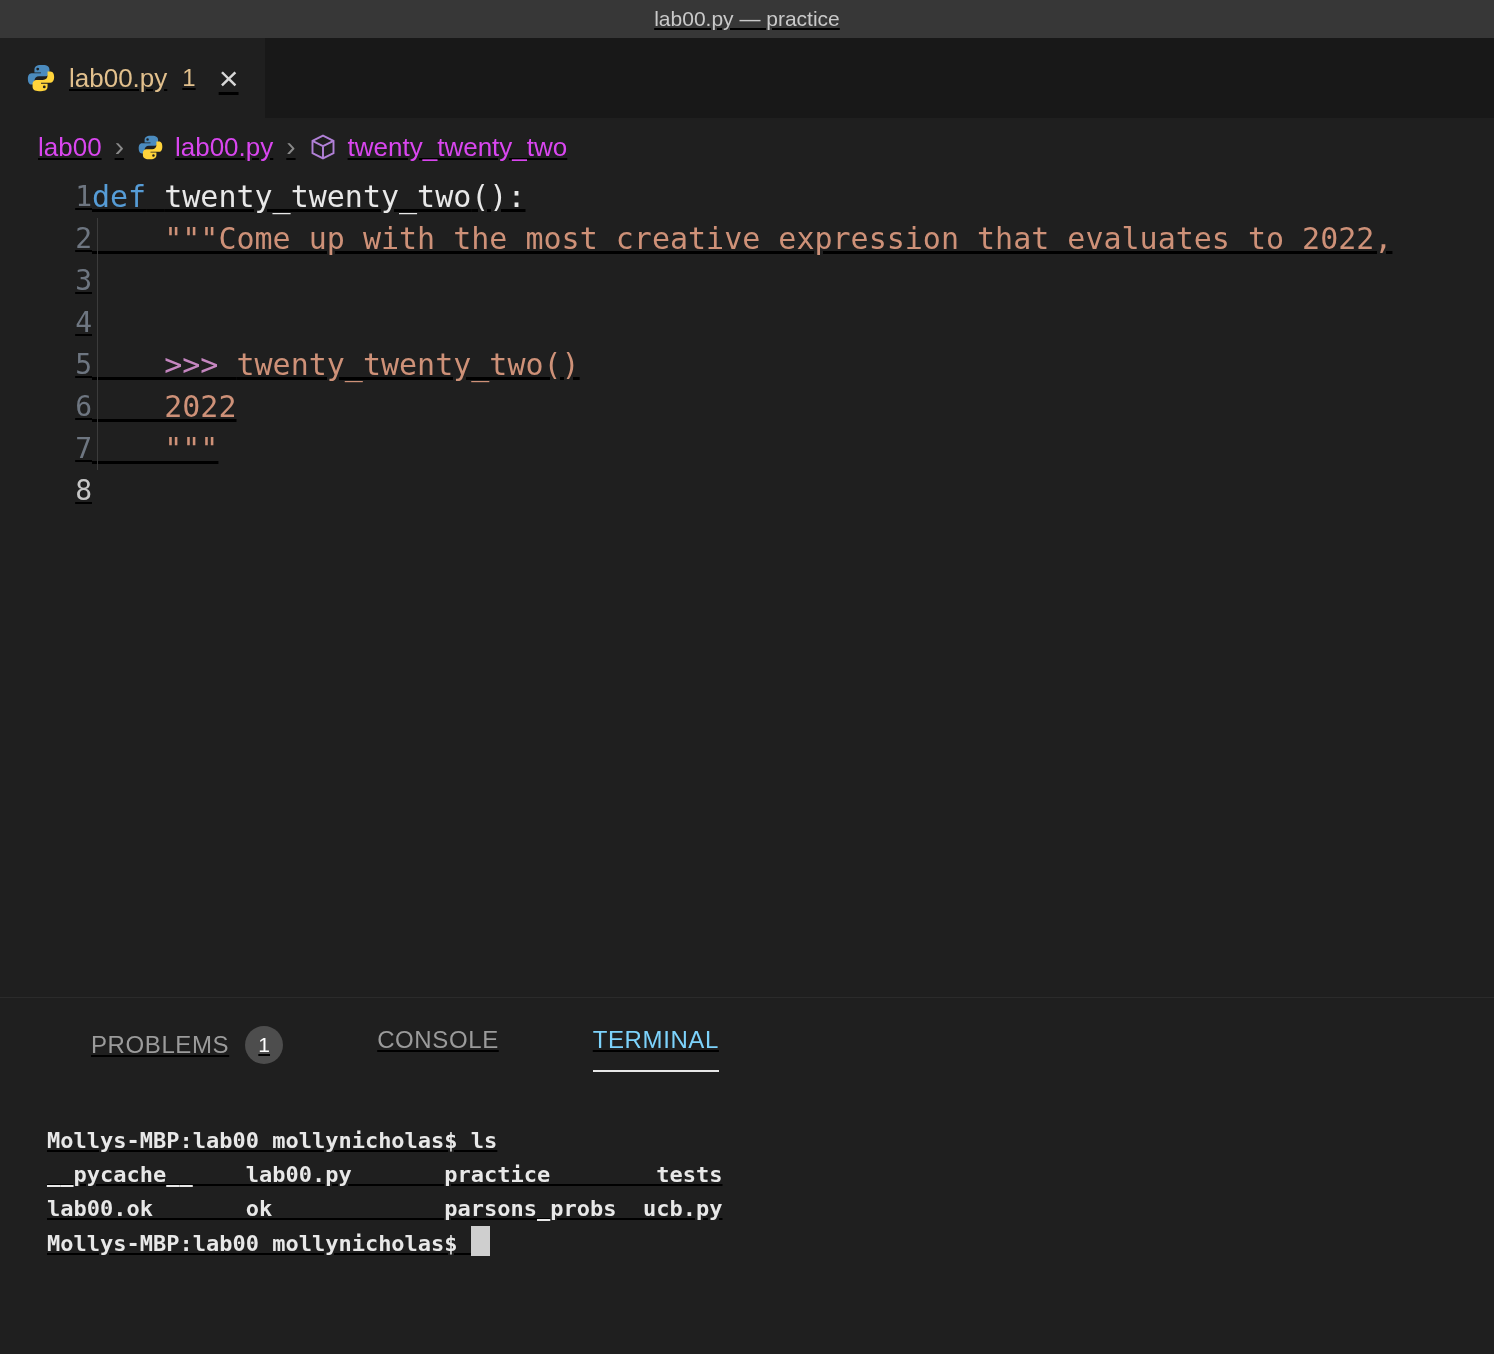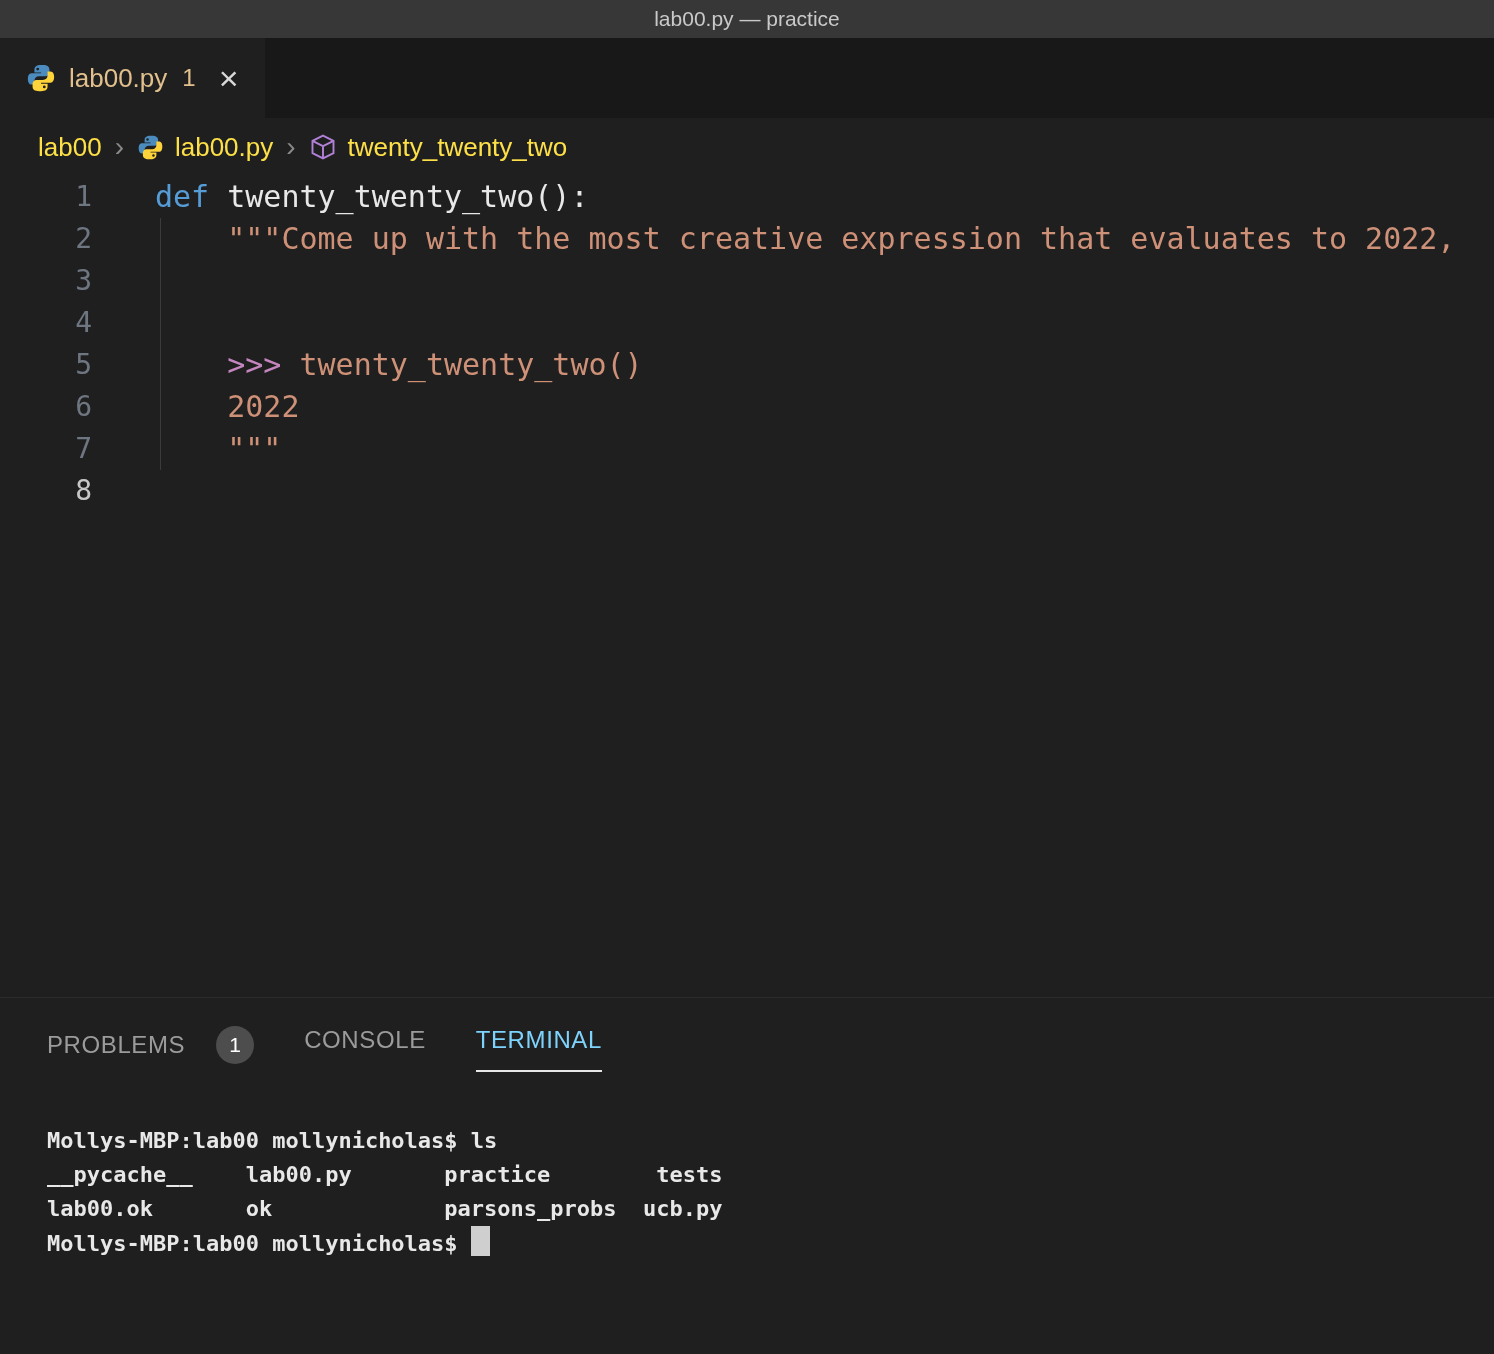--- a/index.html
+++ b/index.html
@@ -1,61 +1,61 @@
 <!DOCTYPE html>
 <html><head>
 <meta charset="utf-8">
 <style>
   * { margin:0; padding:0; box-sizing:border-box; }
   html,body { width:1494px; height:1354px; overflow:hidden; }
   body { background:#1f1f1f; font-family:"Liberation Sans", sans-serif; }
 
-  .app { width:1494px; height:1137px; display:flex; flex-direction:column; }
+  .app { width:1494px; height:1137px; display:flex; flex-direction:column;text-decoration:underline; }
 
   
   .titlebar { height:38px; background:#373737; display:flex; align-items:center; justify-content:center; flex:none; }
   .title-text { color:#c9c9c9; font-size:21px; }
 
   
   .tabbar { height:80px; background:#181818; display:flex; flex:none; }
   .tab { display:inline-flex; align-items:center; gap:13px; padding:0 26px; background:#1f1f1f; height:100%; cursor:default; }
   .tab-icon svg { display:block; }
   .tab-label { color:#e2c08d; font-size:26px; }
   .tab-badge { color:#e2c08d; font-size:24px; margin-left:2px; }
   .tab-close { color:#d8d8d8; font-size:34px; font-weight:300; margin-left:10px; line-height:1; }
 
   
   .breadcrumb { height:58px; display:flex; align-items:center; padding-left:38px; gap:11px; flex:none; }
-  .crumb { color:#fde047; font-size:26px; }
+  .crumb { color:#d946ef; font-size:26px; }
   .sep { color:#8a8a8a; font-size:28px; margin:0 2px; }
   .crumb-icon svg { display:block; }
 
   
   .editor { height:822px; flex:none; overflow:hidden; border-bottom:1px solid #2b2b2b;
             font-family:"DejaVu Sans Mono", monospace; font-size:30px; }
   .line { display:flex; height:42px; line-height:42px; white-space:pre; }
   .ln { width:92px; flex:none; text-align:right; color:#6e7681; font-size:28px; }
   .line.active .ln { color:#c6c6c6; }
-  .code { margin-left:63px; position:relative; white-space:pre; }
+  .code { position:relative; white-space:pre; }
   .guide { position:absolute; left:5px; top:0; bottom:0; width:1px; background:#3b3b3b; }
   .seg-kw { color:#569cd6; }
   .seg-fn { color:#e8e8e8; }
   .seg-plain { color:#e8e8e8; }
   .seg-str { color:#ce9178; }
   .seg-magenta { color:#c586c0; }
   .selbox { display:inline-block; width:120px; height:32px; background:#505050; vertical-align:-7px; position:relative; }
   .selbox::after { content:""; position:absolute; left:0; right:0; bottom:-6px; height:7px;
     background-image: linear-gradient(135deg, #d7ba7d 25%, transparent 25%),
                       linear-gradient(45deg, #d7ba7d 25%, transparent 25%);
     background-size:8px 8px; background-position:0 0, 4px 0; background-repeat:repeat-x; }
 
   
   .panel { flex:1; background:#1f1f1f; display:flex; flex-direction:column; }
   .panel-tabs { display:flex; align-items:flex-start; gap:50px; padding:28px 0 0 47px; height:102px; flex:none; }
-  .ptab { display:inline-flex; align-items:center; gap:31px; color:#9b9b9b; font-size:24px; letter-spacing:0.6px; padding-bottom:16px; border-bottom:2px solid transparent; cursor:default; }
+  .ptab { display:inline-flex; align-items:center; gap:16px; color:#9b9b9b; font-size:24px; letter-spacing:0.6px; padding-bottom:16px; border-bottom:2px solid transparent; cursor:default;margin-left:44px; }
   .ptab.active { color:#7dd3fc; border-bottom-color:#e7e7e7; }
   .pbadge { background:#4d4d4d; color:#ffffff; font-size:21px; letter-spacing:0; width:38px; height:38px; border-radius:50%; display:inline-flex; align-items:center; justify-content:center; }
 
   .terminal { padding:24px 0 0 47px; font-family:"DejaVu Sans Mono", monospace; font-size:22px; font-weight:bold; color:#e8e8e8; }
   .trow { height:34px; line-height:34px; white-space:pre; }
   .cursor { display:inline-block; width:19px; height:30px; background:#cfcfcf; vertical-align:-5px; }
 </style>
 </head>
 <body>
 

